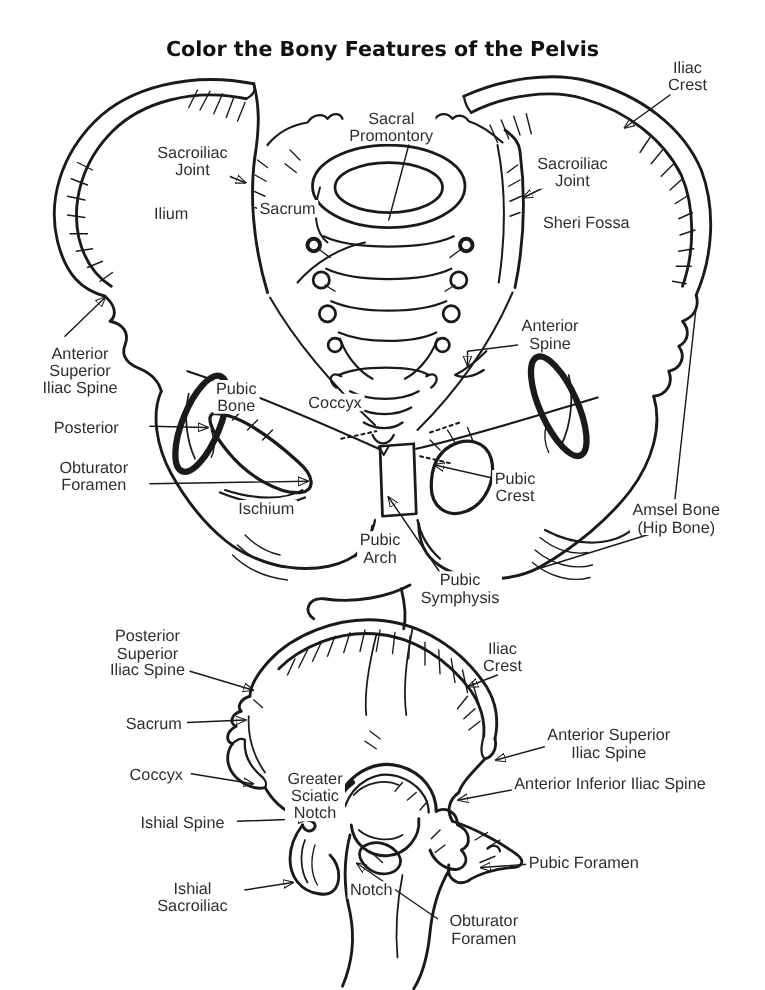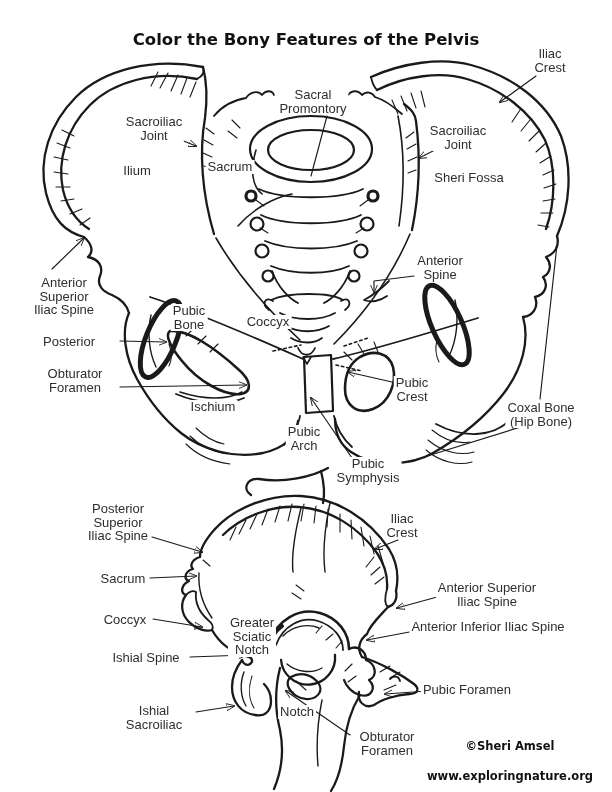--- a/index.html
+++ b/index.html
@@ -294,21 +294,21 @@
     <div class="lbl" style="left:69px;top:335px">Posterior</div>
     <div class="lbl" style="left:75px;top:367px">Obturator
 Foramen</div>
     <div class="lbl" style="left:213px;top:400px">Ischium</div>
     <div class="lbl" style="left:412px;top:376px">Pubic
 Crest</div>
     <div class="lbl" style="left:304px;top:425px">Pubic
 Arch</div>
     <div class="lbl" style="left:368px;top:457px">Pubic
 Symphysis</div>
-    <div class="lbl" style="left:541px;top:401px">Coxal Bone
+    <div class="lbl" style="left:541px;top:401px">Amsel Bone
 (Hip Bone)</div>
   </div>
 
   <div>
     <div class="lbl" style="left:118px;top:502px">Posterior
 Superior
 Iliac Spine</div>
     <div class="lbl" style="left:402px;top:512px">Iliac
 Crest</div>
     <div class="lbl" style="left:123px;top:572px">Sacrum</div>
@@ -321,18 +321,14 @@
     <div class="lbl" style="left:488px;top:620px">Anterior Inferior Iliac Spine</div>
     <div class="lbl" style="left:146px;top:651px">Ishial Spine</div>
     <div class="lbl" style="left:467px;top:683px">Pubic Foramen</div>
     <div class="lbl" style="left:154px;top:704px">Ishial
 Sacroiliac</div>
     <div class="lbl" style="left:297px;top:705px">Notch</div>
     <div class="lbl" style="left:387px;top:730px">Obturator
 Foramen</div>
   </div>
 
-  <div class="credit">
-    <span>©Sheri Amsel</span><br>
-    <span>www.exploringnature.org</span>
-  </div>
 
 </div>
 
 </body></html>

